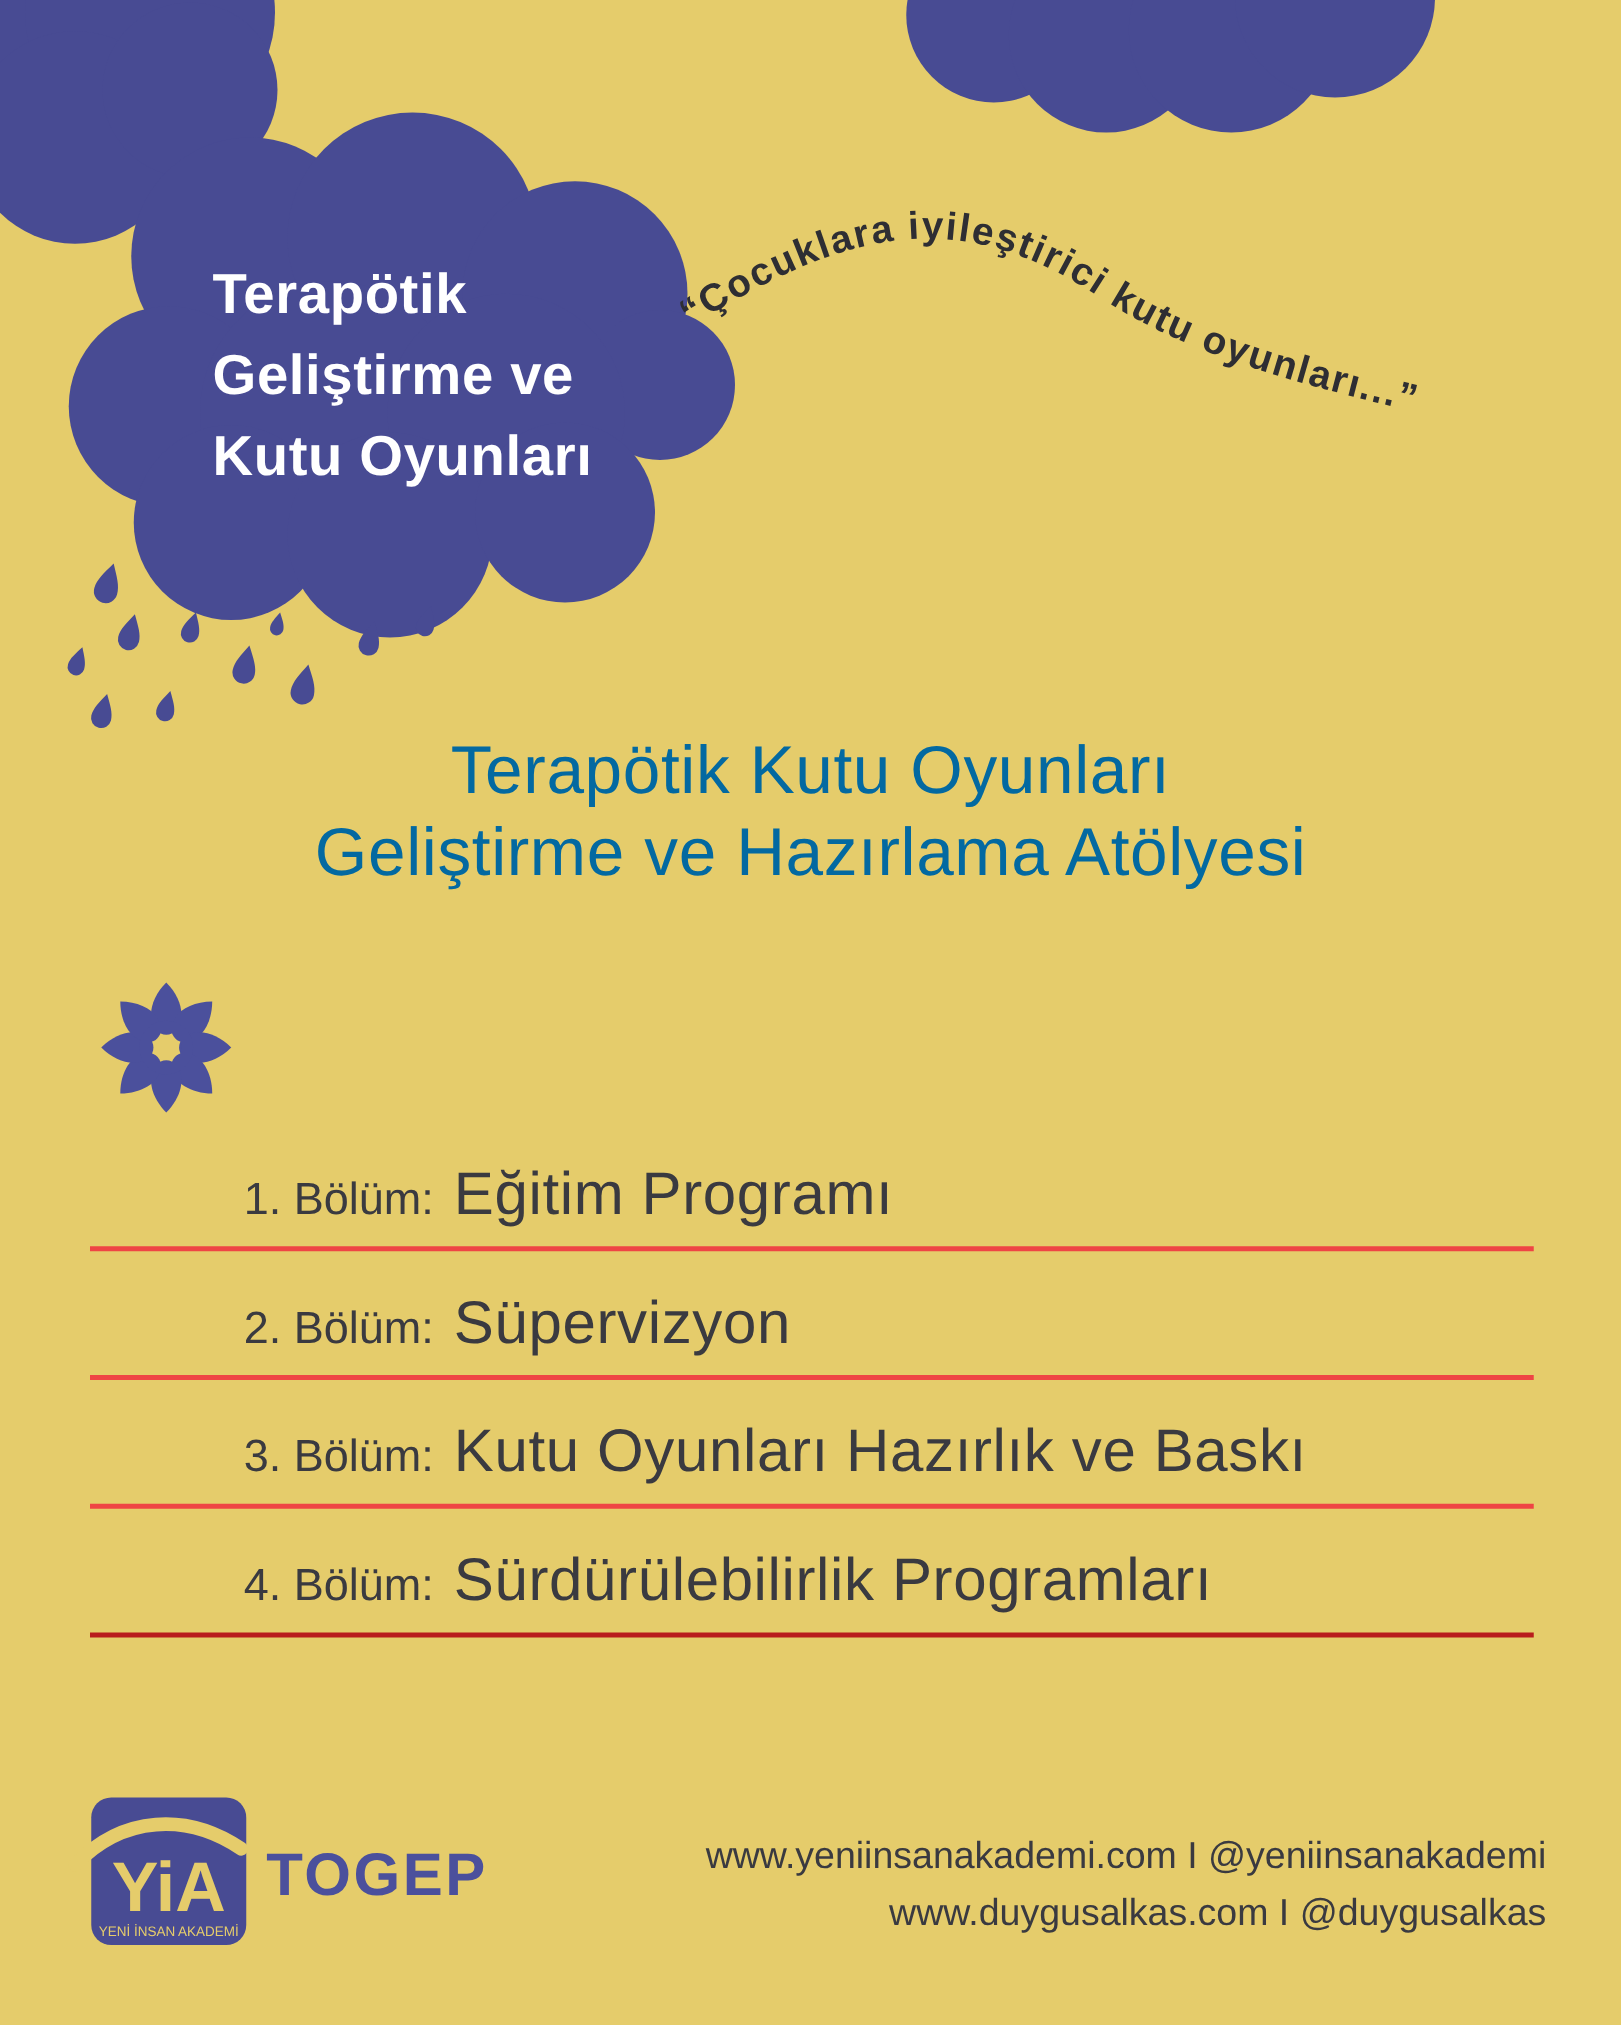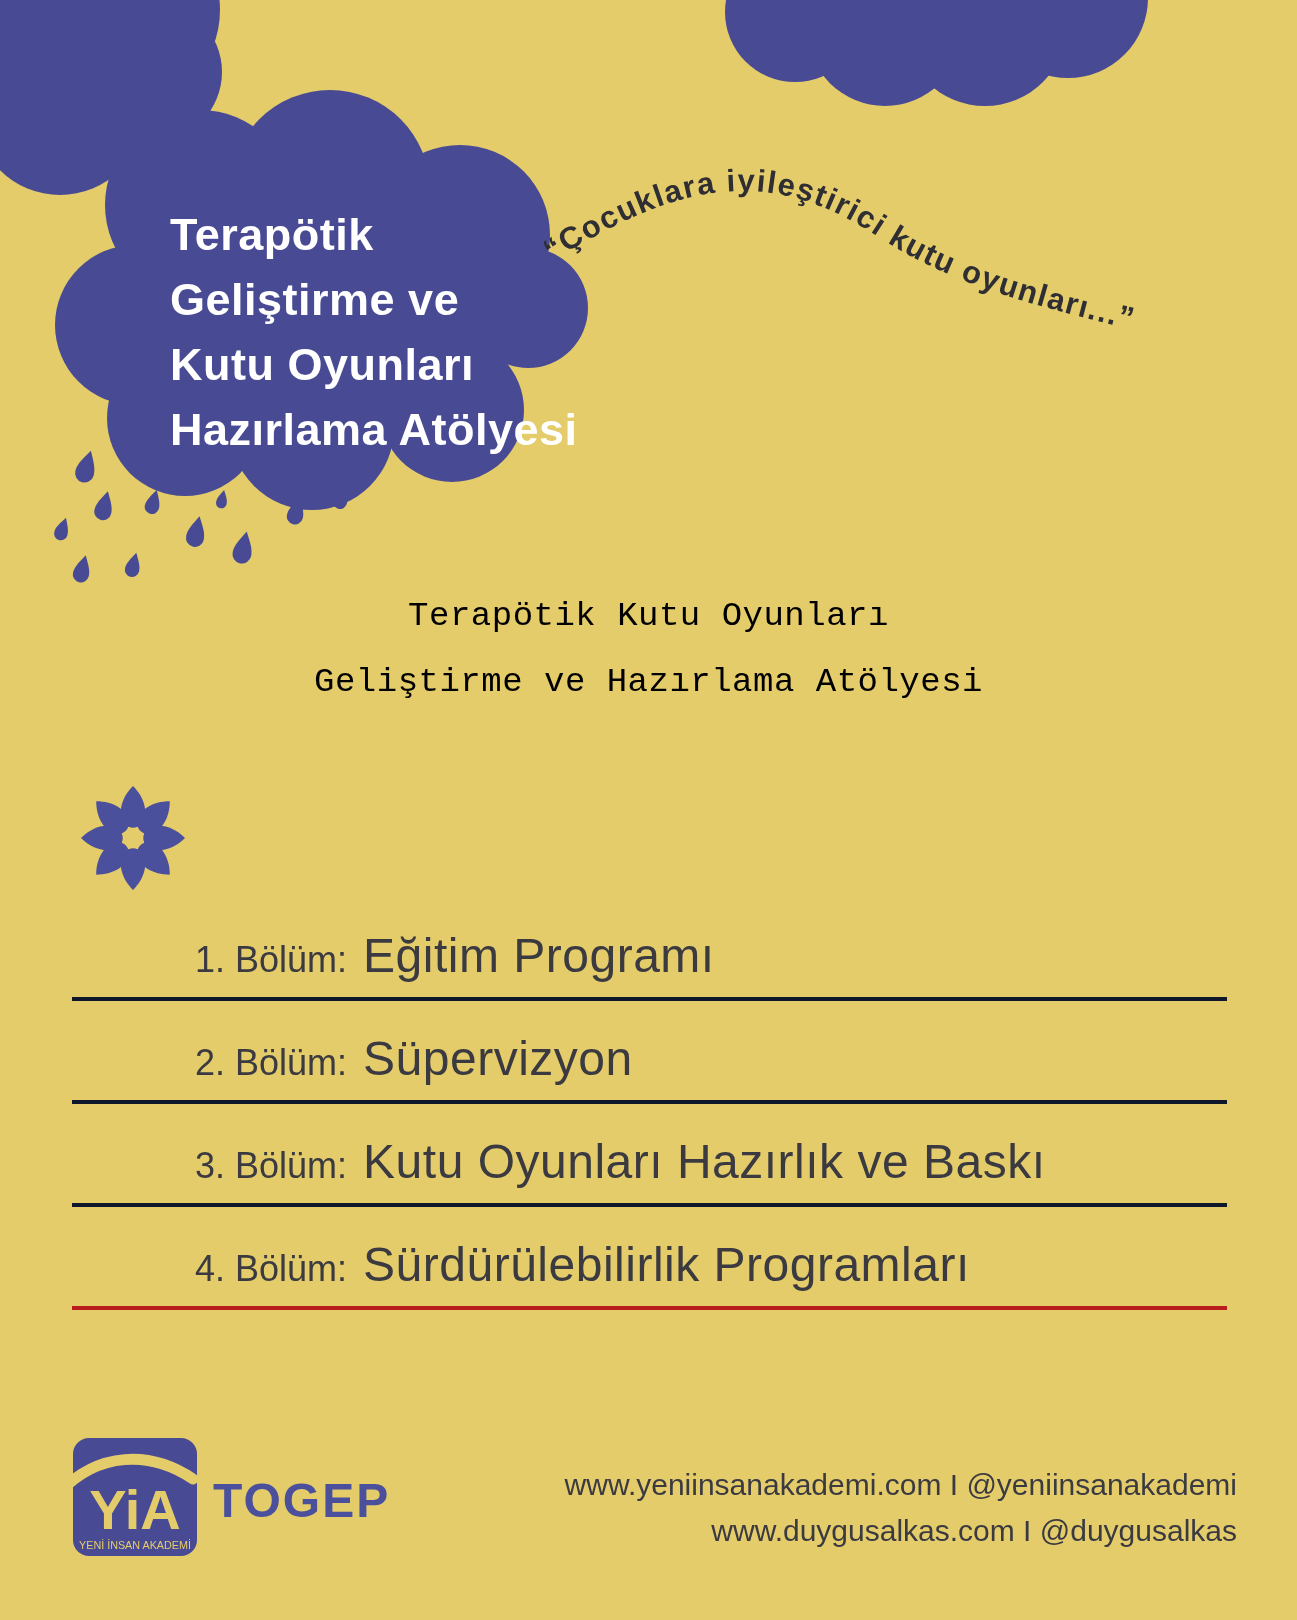--- a/index.html
+++ b/index.html
@@ -13,32 +13,32 @@
   .decor{position:absolute;left:0;top:0;width:1297px;height:1620px;}
   
   .cloud-title{
     position:absolute;left:170px;top:202px;
     color:#ffffff;font-weight:bold;
     font-size:45px;line-height:65px;letter-spacing:0.5px;
   }
   
   .heading{
     position:absolute;left:0;top:583px;width:1297px;
-    text-align:center;color:#000000;
-    font-size:34px;line-height:66px;font-weight:400;letter-spacing:0.5px;font-family:Liberation Mono, monospace;
+    text-align:center;color:#0369a1;
+    font-size:54px;line-height:66px;font-weight:400;letter-spacing:0.5px;
   }
   
   .program-title{
     position:absolute;left:206px;top:806px;
     color:#4b509c;font-weight:bold;font-size:52px;line-height:60px;
     letter-spacing:0.5px;
   }
   
   .list{position:absolute;left:72px;top:898px;width:1155px;}
-  .row{position:relative;height:99px;border-bottom:4px solid #0f172a;}
+  .row{position:relative;height:99px;border-bottom:4px solid #ef4444;}
   .row:last-child{border-bottom:4px solid #b91c1c;}
   .row-text{position:absolute;left:123px;bottom:14px;white-space:nowrap;}
   .row-label{font-size:36px;color:#3a3a40;font-weight:400;margin-right:16px;}
   .row-title{font-size:48px;color:#3a3a40;font-weight:400;letter-spacing:0.5px;}
   
   .togep{
     position:absolute;left:213px;top:1472px;
     color:#4b509c;font-weight:bold;font-size:48px;line-height:58px;letter-spacing:2px;
   }
   .links{
@@ -121,21 +121,20 @@
       <path d="M 60 1492 C 98 1452 150 1450 193 1479" stroke="#e5cc6b" stroke-width="11" fill="none" stroke-linecap="round"></path>
       <text x="135" y="1529" text-anchor="middle" font-size="56" font-weight="bold" fill="#e5cc6b">YiA</text>
       <text x="135" y="1549" text-anchor="middle" font-size="11" fill="#e5cc6b" textLength="112" lengthAdjust="spacingAndGlyphs">YENİ İNSAN AKADEMİ</text>
     </g>
   </svg>
 
   <div class="cloud-title">
     <div>Terapötik</div>
     <div>Geliştirme ve</div>
     <div>Kutu Oyunları</div>
-    <div>Hazırlama Atölyesi</div>
   </div>
 
   <div class="heading">
     <div>Terapötik Kutu Oyunları</div>
     <div>Geliştirme ve Hazırlama Atölyesi</div>
   </div>
 
 
   <div class="list">
     <div class="row">

